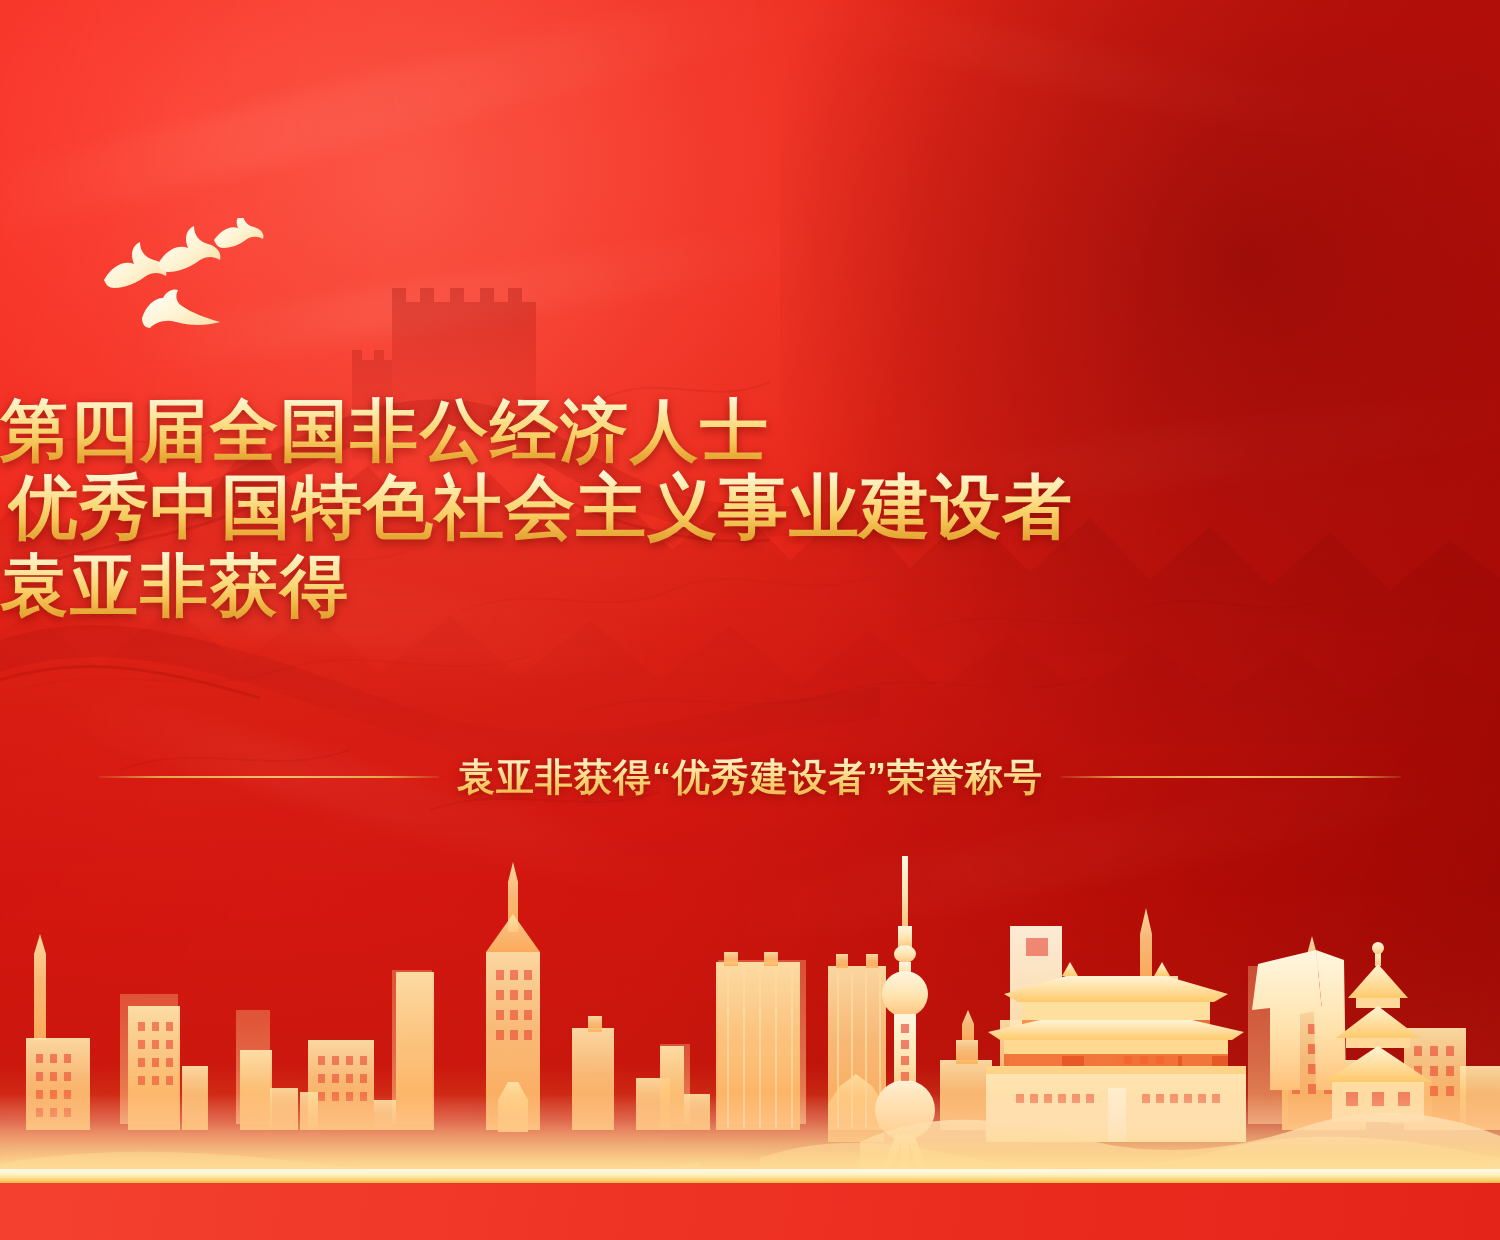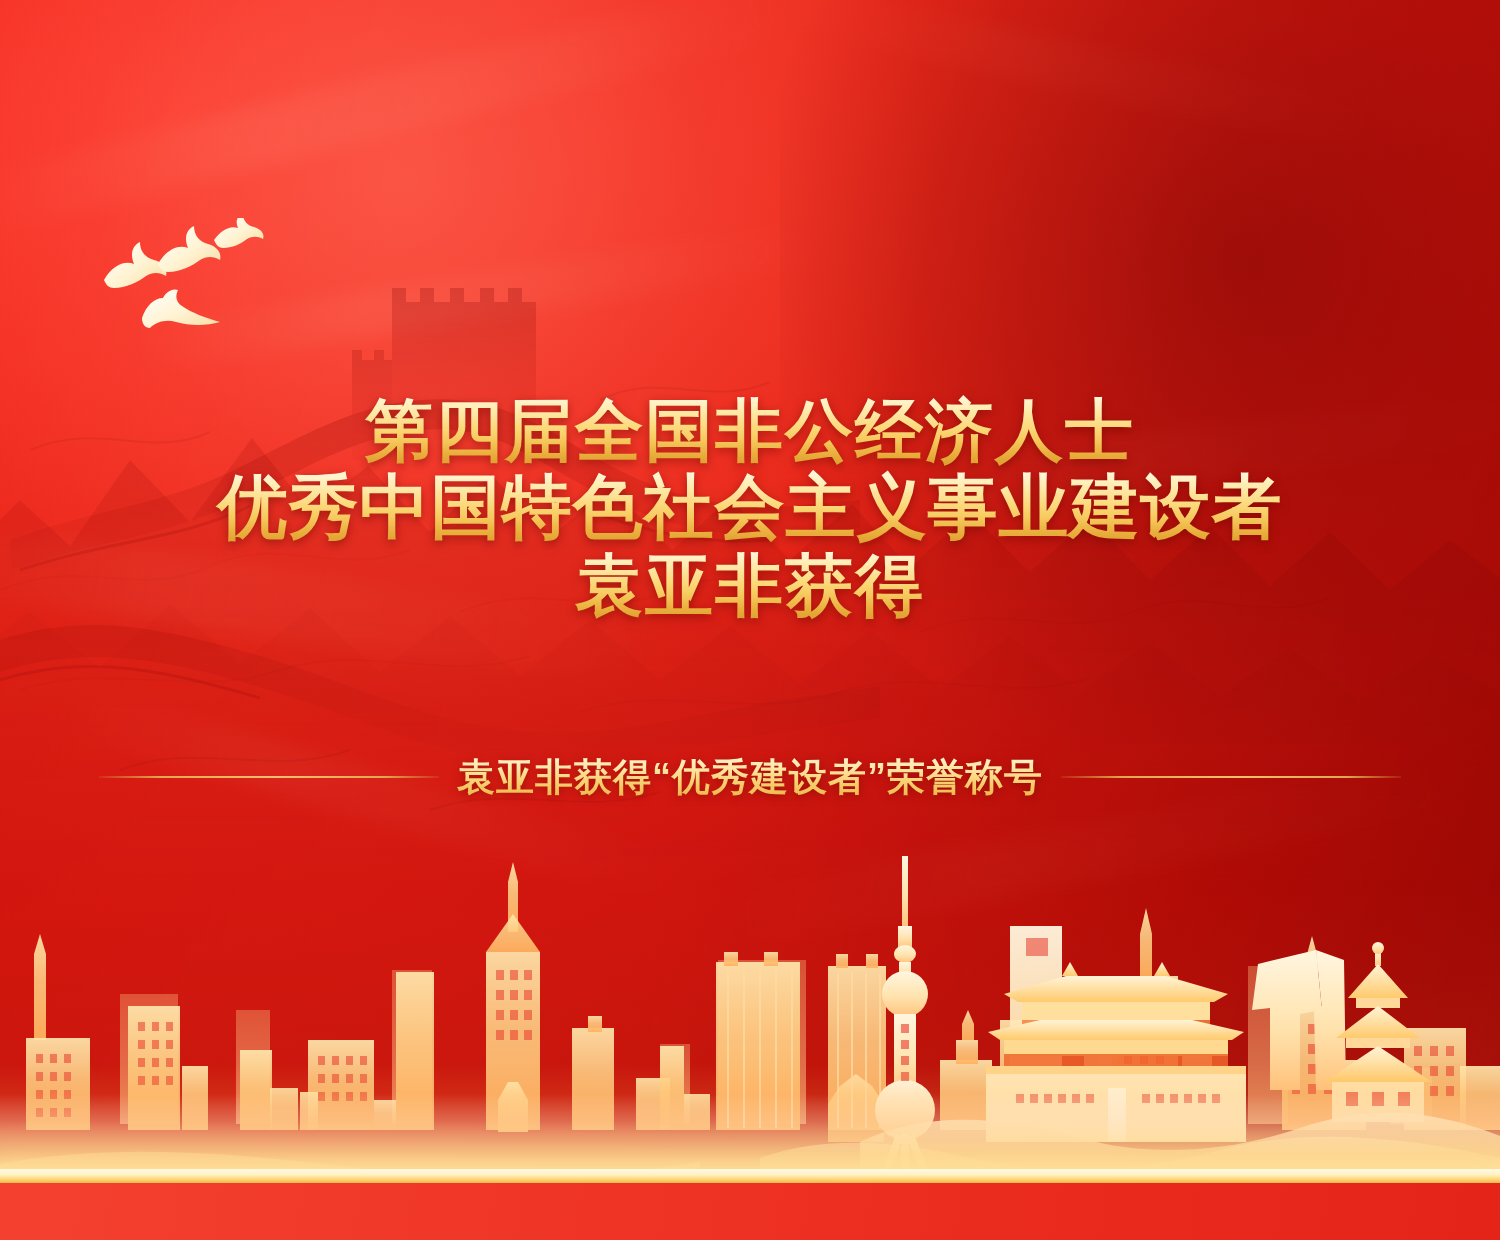--- a/index.html
+++ b/index.html
@@ -55,35 +55,35 @@
     position:absolute;left:-40px;top:260px;width:1560px;height:640px;
     opacity:.22;mix-blend-mode:multiply;
   }
 
   
   .doves{position:absolute;left:96px;top:218px;width:190px;height:120px;}
 
   
   .title-block{
     position:absolute;left:0;right:0;top:392px;
-    text-align:center;
+    text-align:left;
   }
   .tline{
     display:block;
     font-weight:700;
     letter-spacing:2px;
     line-height:1.12;
     font-size:68px;
     background:linear-gradient(180deg,#fffaea 0%,#ffeeb6 20%,#fbd878 48%,#f6c95d 63%,#e9ae3c 82%,#d99a2c 100%);
     -webkit-background-clip:text;background-clip:text;
     color:transparent;-webkit-text-fill-color:transparent;
     filter:drop-shadow(0 3px 5px rgba(110,5,0,.55));
     font-family:"Liberation Sans","DejaVu Sans",sans-serif;
   }
-  .tline.l2{font-size:70px;letter-spacing:1px;}
+  .tline.l2{font-size:70px;letter-spacing:1px;margin-left:8px;}
   .tline.l3{font-size:68px;}
 
   
   .sub-row{
     position:absolute;left:0;right:0;top:746px;
     height:62px;
     display:flex;align-items:center;justify-content:center;
   }
   .rule{
     height:2px;width:340px;flex:0 0 340px;

